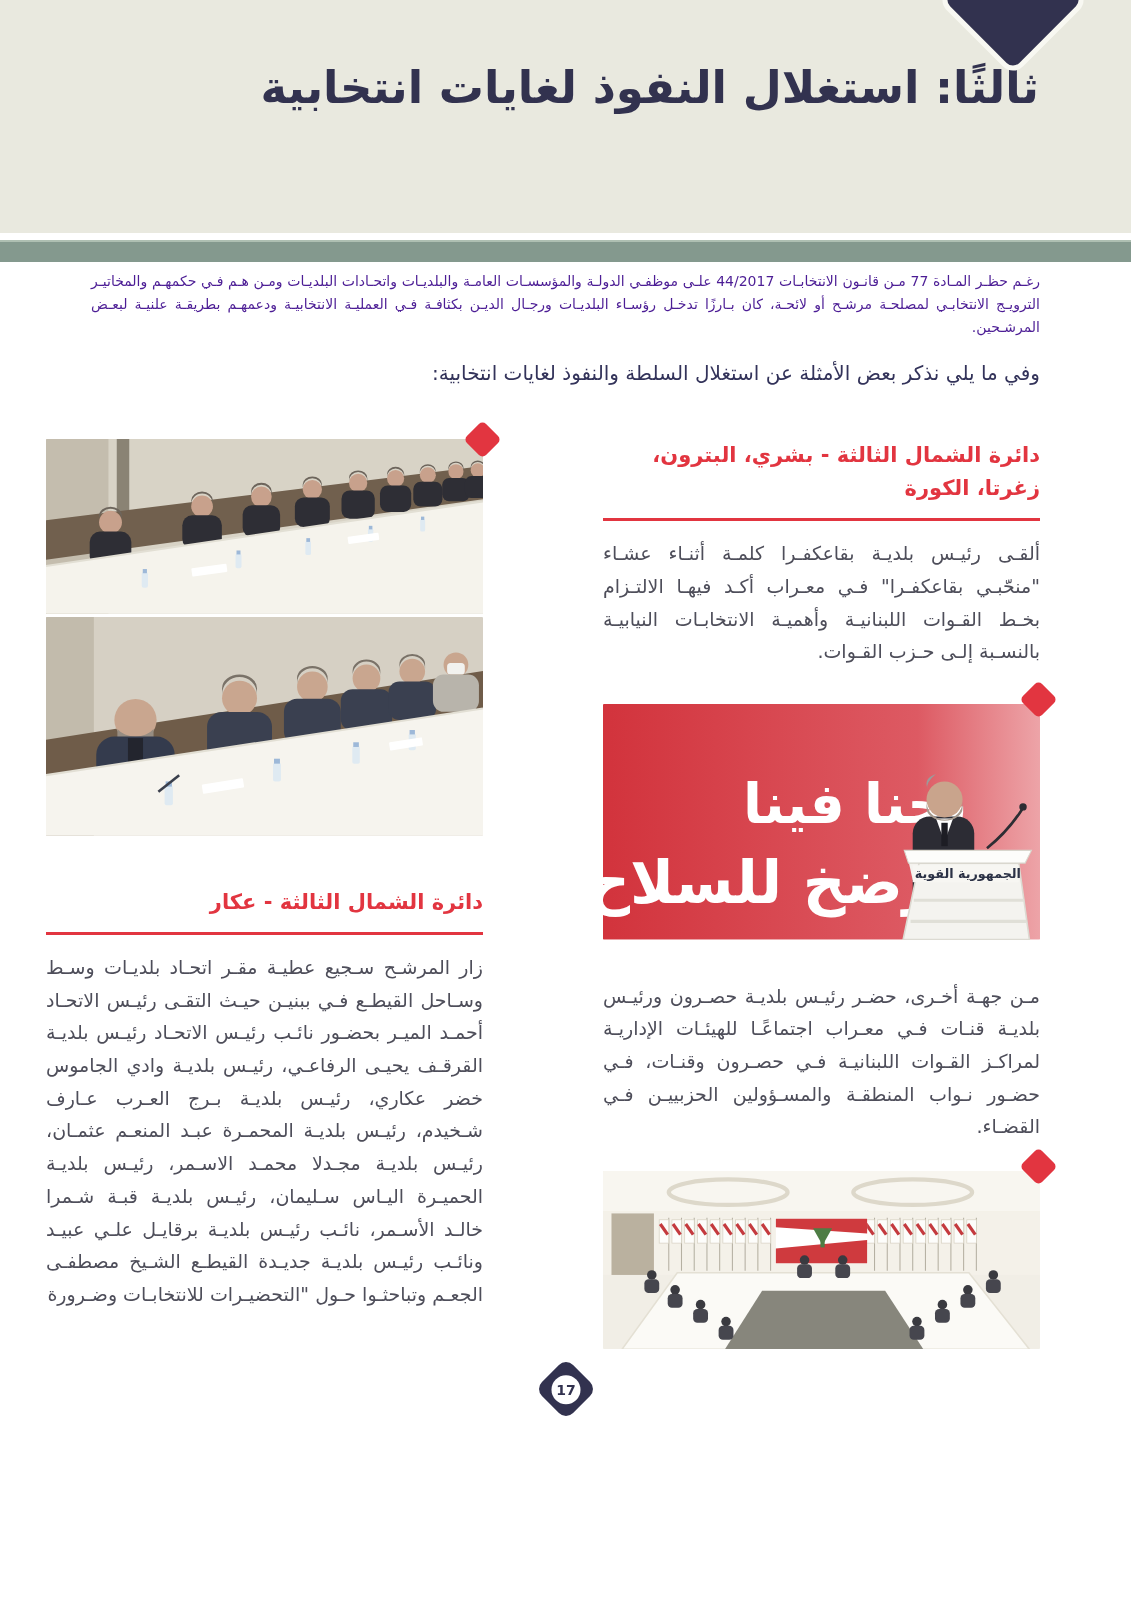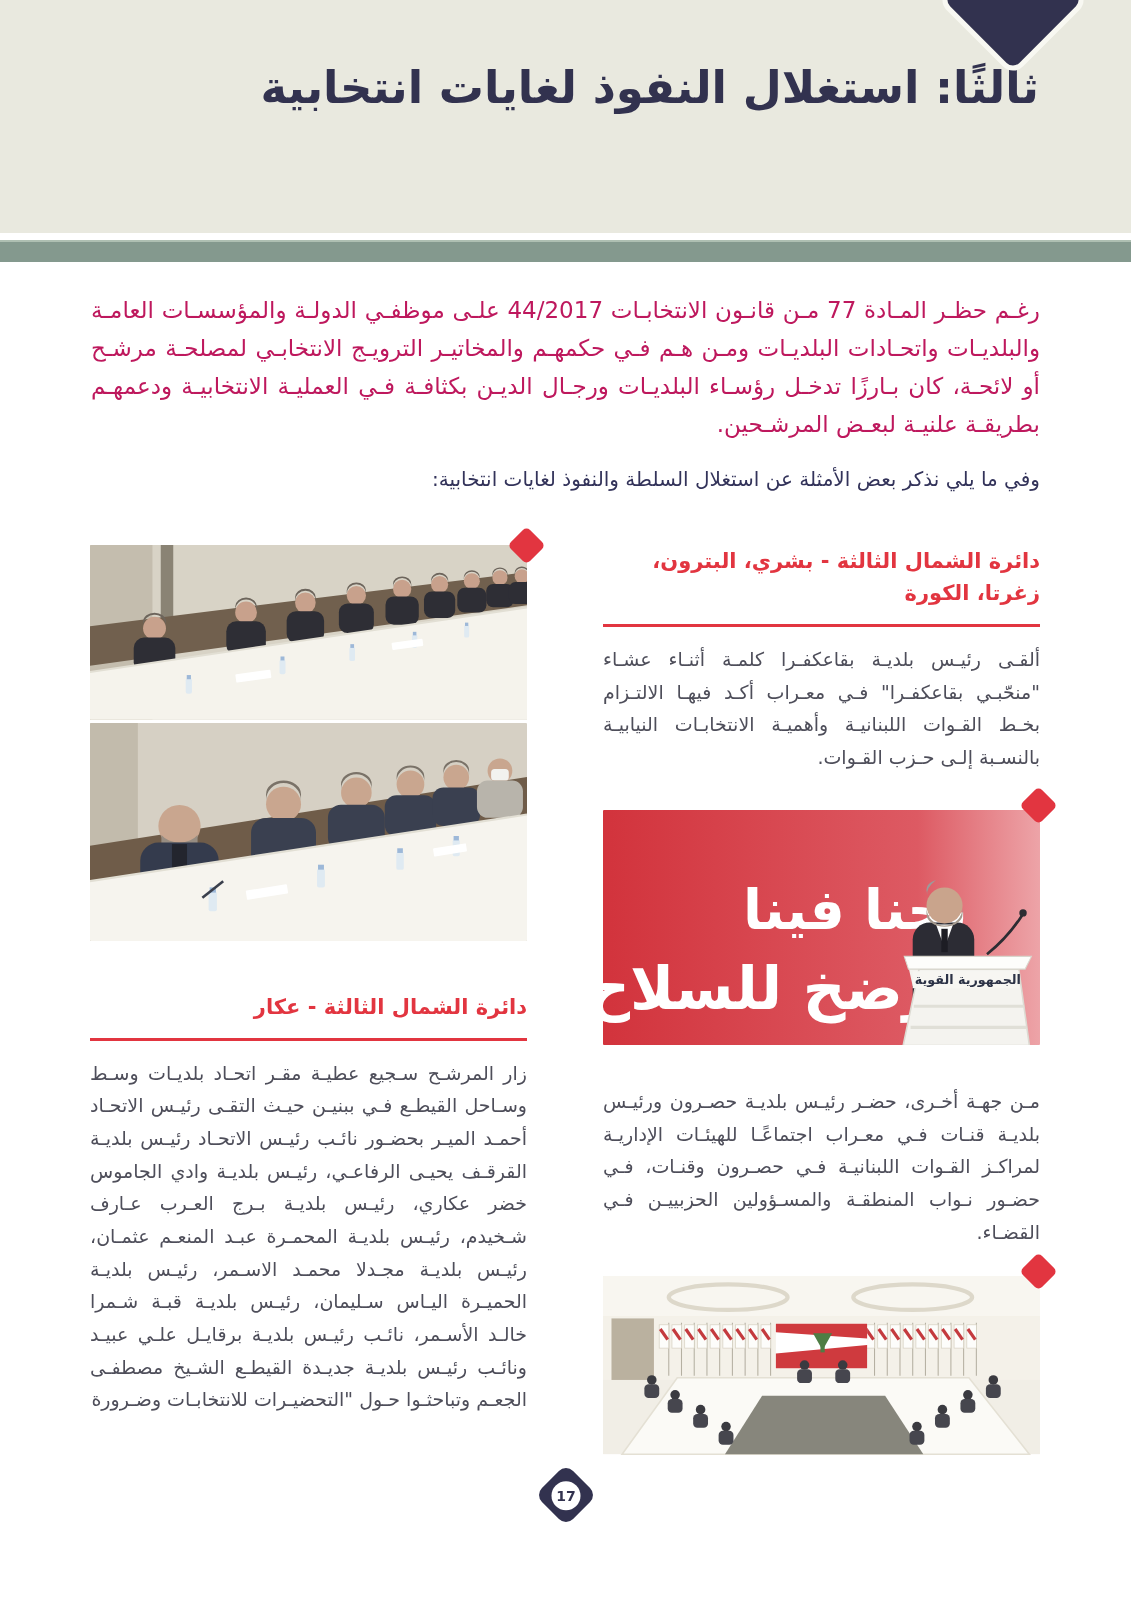--- a/index.html
+++ b/index.html
@@ -20,25 +20,25 @@
     letter-spacing:0;
   }
   .green-bar{height:20px;background:#84998e;margin-top:7px;border-top:2px solid #aebfb2;}
   
   .content{padding:0 91px;}
   .subtitle{
     margin-top:36px;font-size:23px;font-weight:bold;color:#3a3a58;
     line-height:1.58;text-align:justify;
   }
   .intro{
-    margin-top:30px;font-size:23px;color:#be185d;line-height:1.65;
+    margin-top:8px;font-size:14px;color:#4c1d95;line-height:1.65;
     text-align:justify;
   }
   .lead{margin-top:22px;font-size:20px;font-weight:normal;color:#33335a;}
-  .columns{display:flex;gap:76px;margin-top:54px;align-items:flex-start;}
+  .columns{display:flex;gap:120px;margin-top:54px;align-items:flex-start;}
   .col{width:437px;flex:0 0 437px;}
   .section-title{
     color:#e23540;font-size:21px;font-weight:bold;line-height:1.55;margin:0;
   }
   .rule{height:3px;background:#e23540;margin:14px 0 16px 0;}
   .body-text{
     font-size:19px;color:#4e4e5a;line-height:1.72;text-align:justify;margin:0;
   }
   .photo{position:relative;}
   .photo svg{display:block;width:100%;height:auto;border-radius:1px;}

